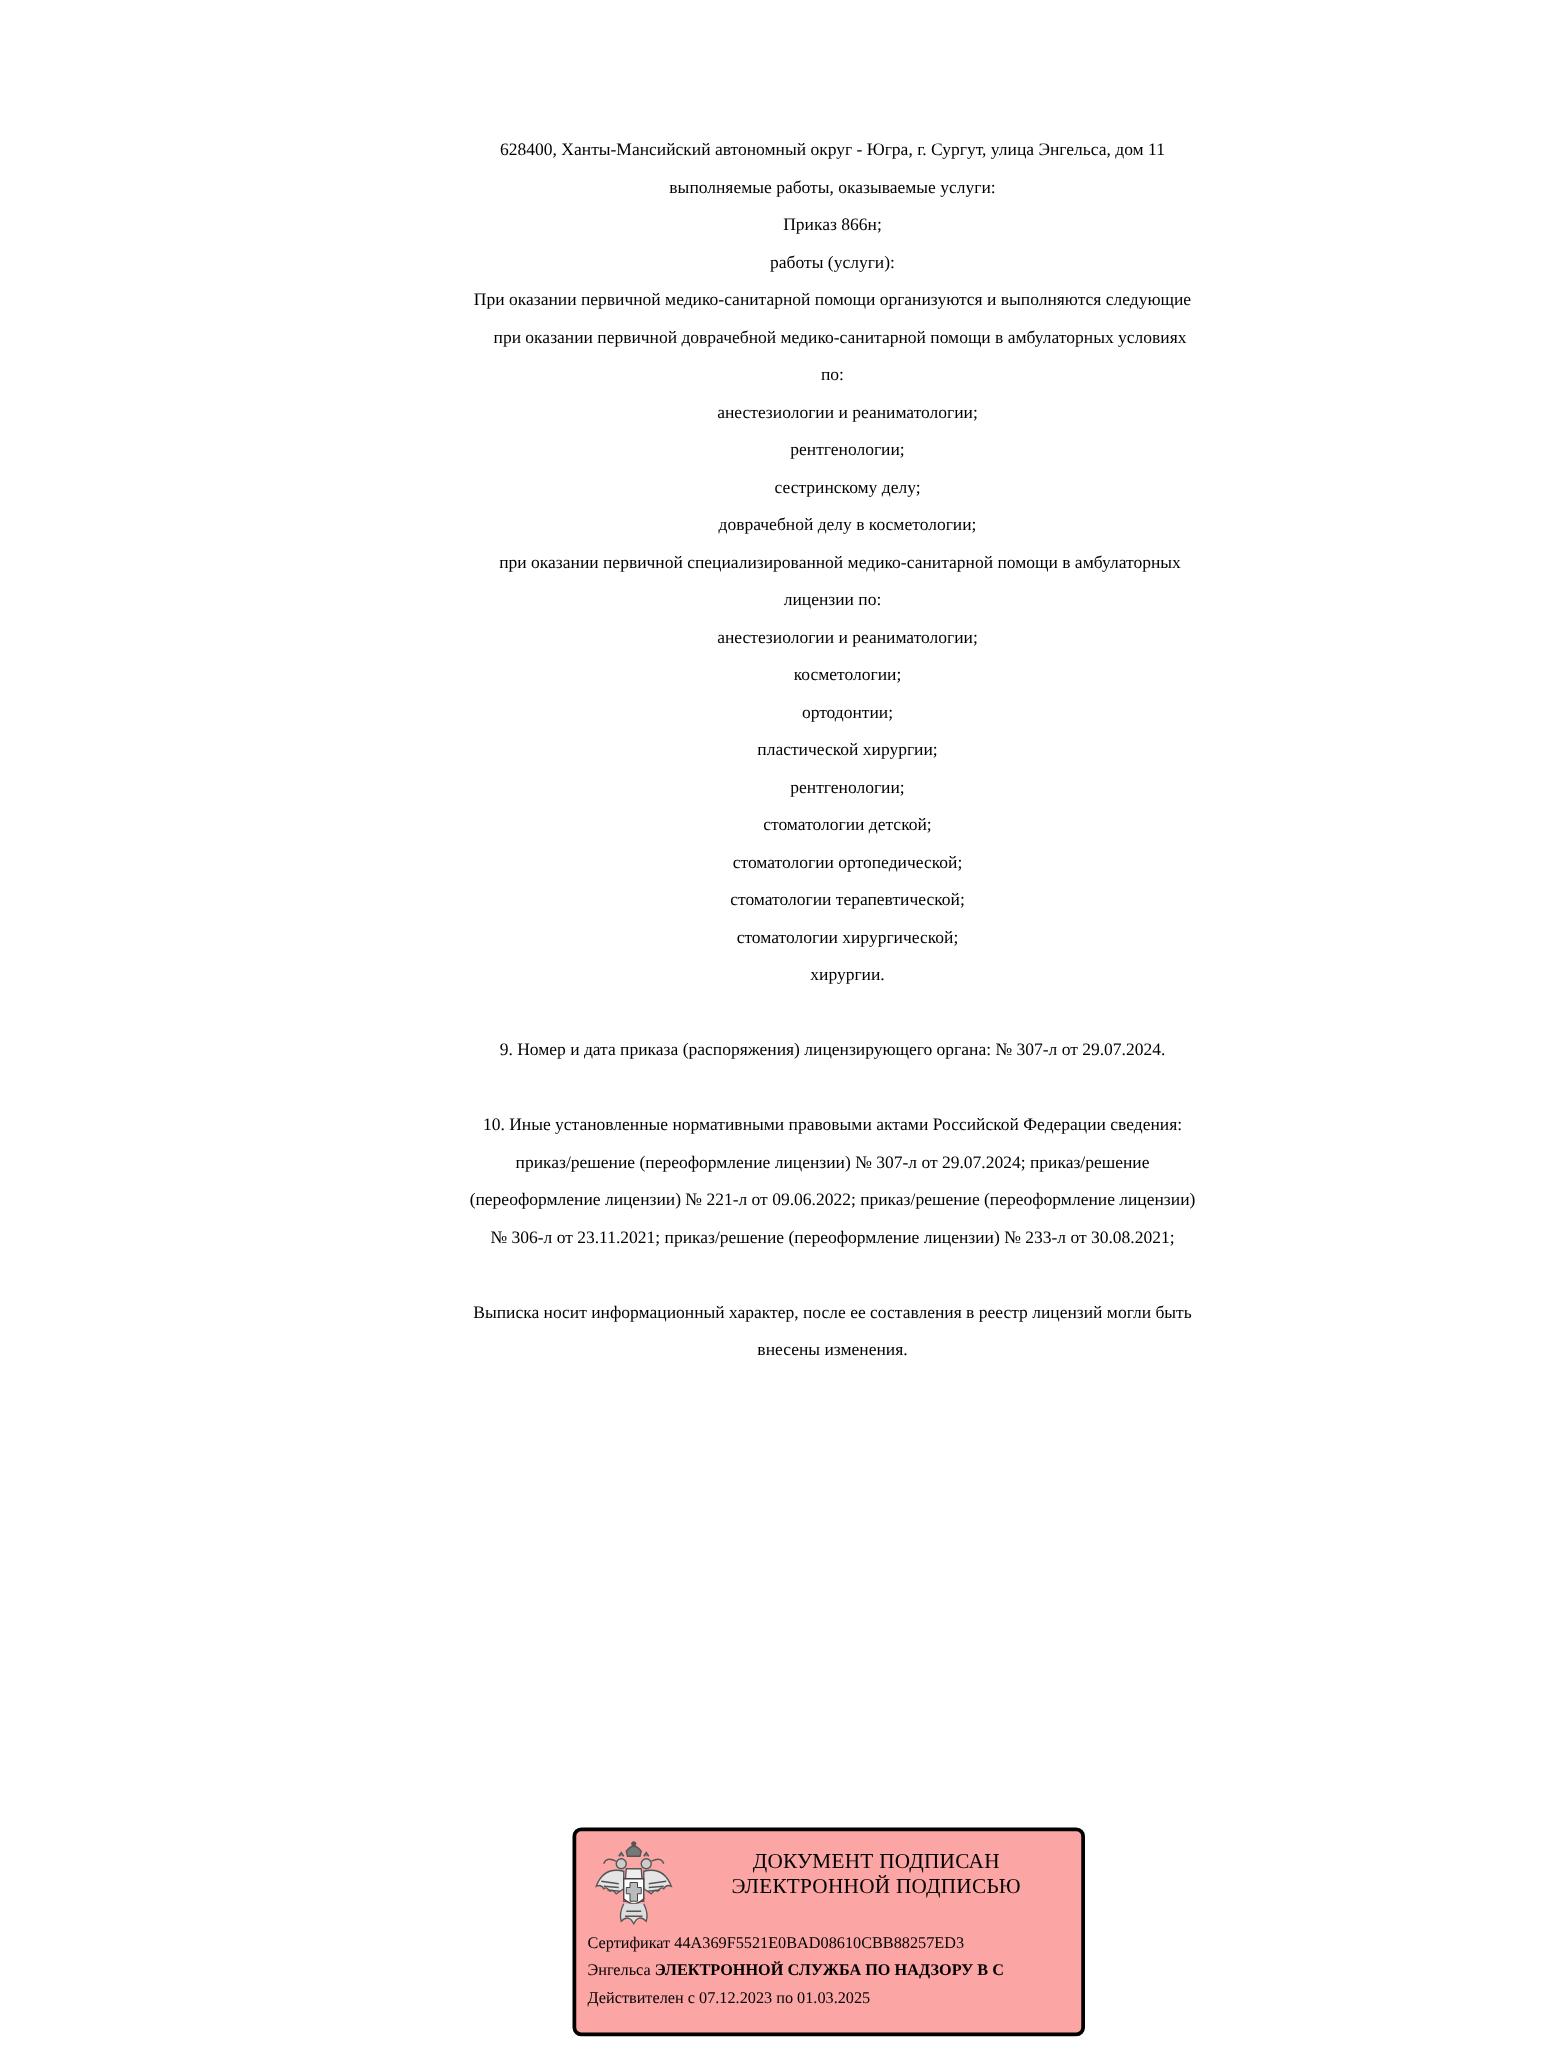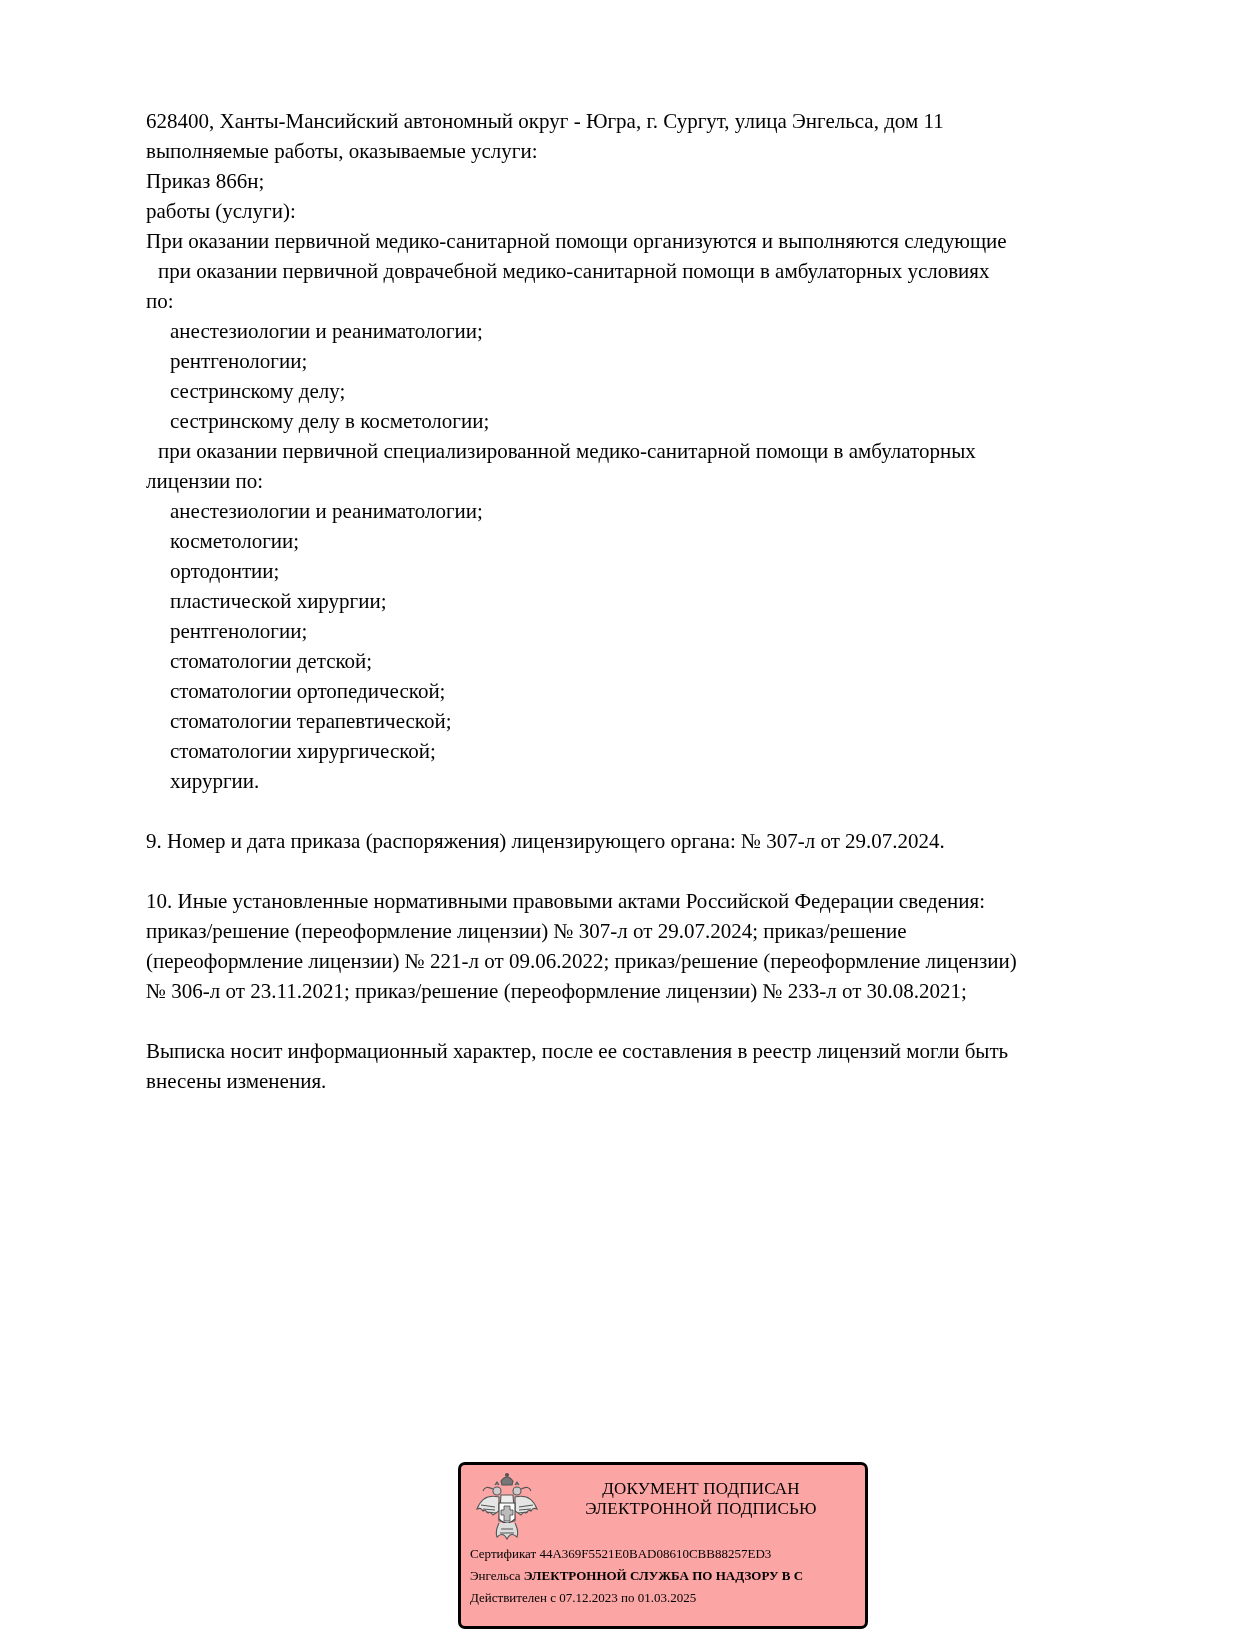--- a/index.html
+++ b/index.html
@@ -13,22 +13,23 @@
       position: relative;
       overflow: hidden;
       color: #000000;
       font-family: "Liberation Serif", "DejaVu Serif", serif;
     }
     .page-text {
       position: absolute;
       left: 146px;
       top: 106px;
       width: 1040px;
-      font-size: 21px;
+      font-size: 14px;
       line-height: 30px;
+      text-align: center;
     }
     .line {
       display: block;
       white-space: pre;
       height: 30px;
     }
     .ind1 { padding-left: 12px; }
     .ind2 { padding-left: 24px; }
     .blank { height: 30px; }
 
@@ -80,21 +81,21 @@
     <span class="line">628400, Ханты-Мансийский автономный округ - Югра, г. Сургут, улица Энгельса, дом 11</span>
     <span class="line">выполняемые работы, оказываемые услуги:</span>
     <span class="line">Приказ 866н;</span>
     <span class="line">работы (услуги):</span>
     <span class="line">При оказании первичной медико-санитарной помощи организуются и выполняются следующие</span>
     <span class="line ind1">при оказании первичной доврачебной медико-санитарной помощи в амбулаторных условиях</span>
     <span class="line">по:</span>
     <span class="line ind2">анестезиологии и реаниматологии;</span>
     <span class="line ind2">рентгенологии;</span>
     <span class="line ind2">сестринскому делу;</span>
-    <span class="line ind2">сестринскому делу в косметологии;</span>
+    <span class="line ind2">доврачебной делу в косметологии;</span>
     <span class="line ind1">при оказании первичной специализированной медико-санитарной помощи в амбулаторных</span>
     <span class="line">лицензии по:</span>
     <span class="line ind2">анестезиологии и реаниматологии;</span>
     <span class="line ind2">косметологии;</span>
     <span class="line ind2">ортодонтии;</span>
     <span class="line ind2">пластической хирургии;</span>
     <span class="line ind2">рентгенологии;</span>
     <span class="line ind2">стоматологии детской;</span>
     <span class="line ind2">стоматологии ортопедической;</span>
     <span class="line ind2">стоматологии терапевтической;</span>

